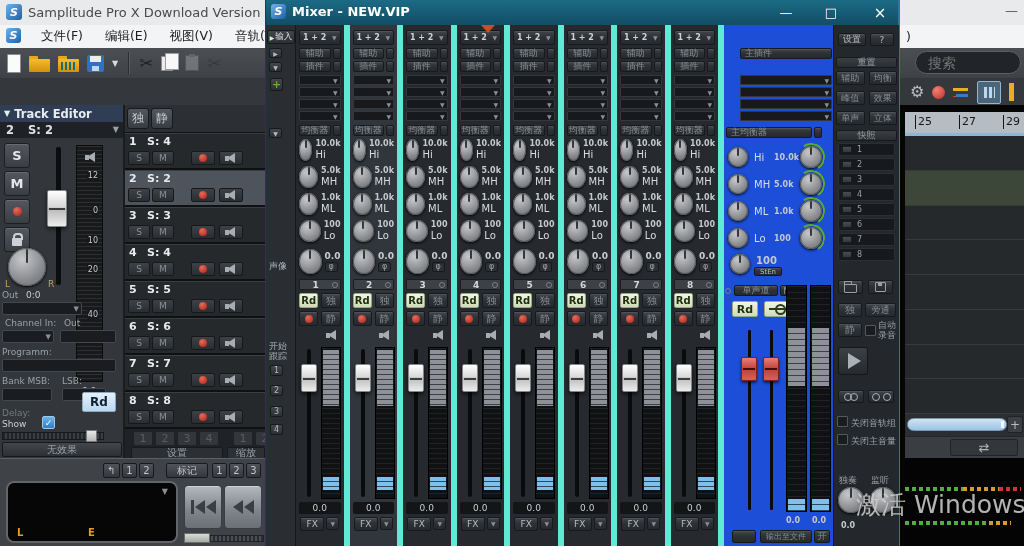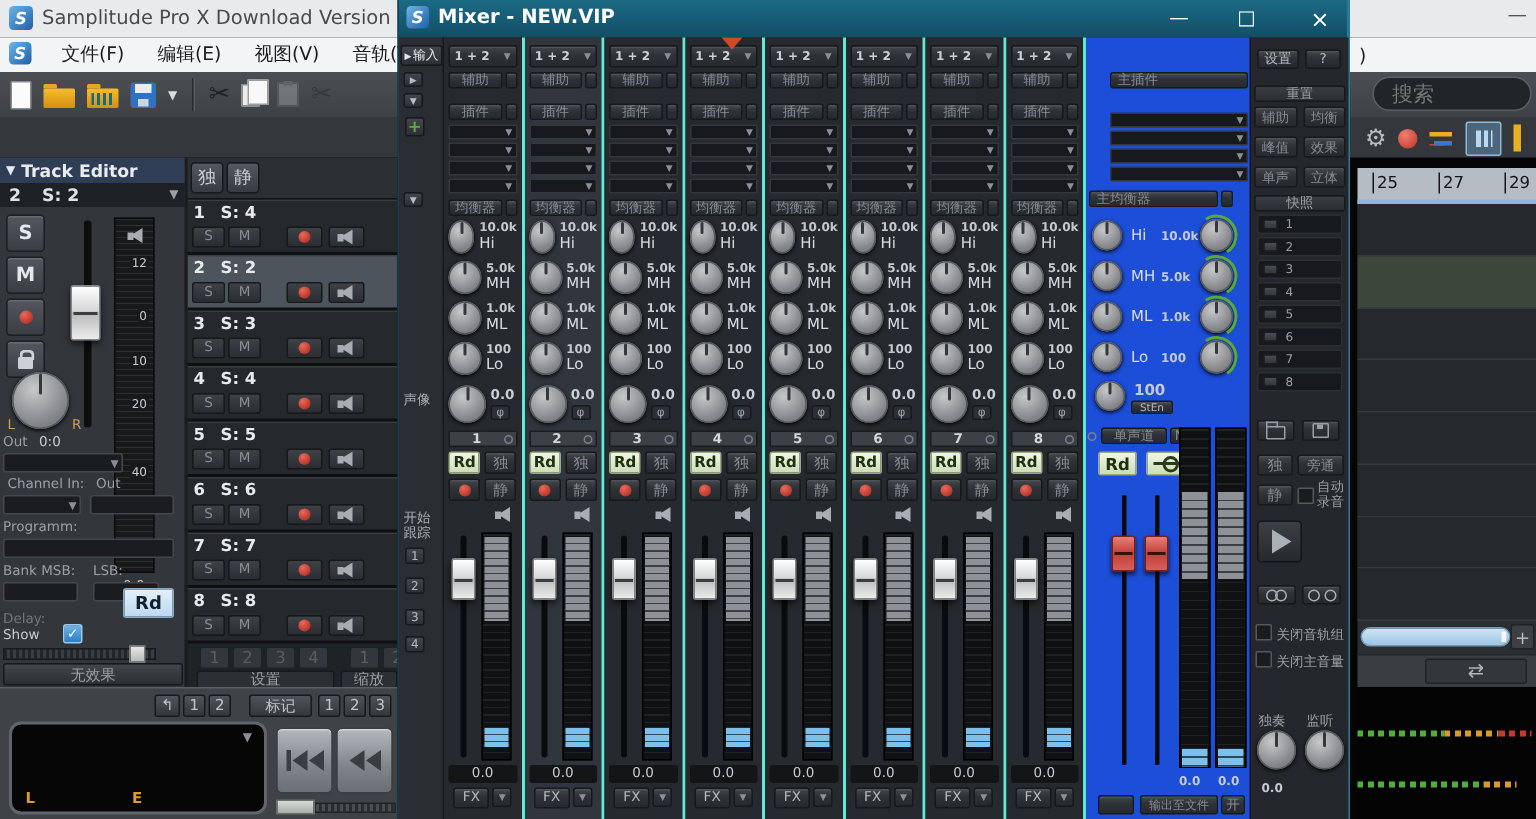--- a/index.html
+++ b/index.html
@@ -141,29 +141,29 @@
   .mixer{left:265px;top:0;width:635px;height:546px;z-index:10;background:#232629;border-left:1px solid #0d4254;border-right:2px solid #2a7a96;}
   .mx-titlebar{position:absolute;left:0;top:0;width:100%;height:25px;background:linear-gradient(#1c6a85,#124e65);color:#fff;font-size:13px;}
   .mx-title-text{position:absolute;left:26px;top:4px;font-weight:bold;white-space:nowrap;}
   .mx-ctl{position:absolute;top:3px;width:28px;height:19px;color:#fff;font-size:13px;display:flex;align-items:center;justify-content:center;}
   .redmark{position:absolute;left:215px;top:25px;width:0;height:0;border-left:7px solid transparent;border-right:7px solid transparent;border-top:8px solid #d04a28;z-index:5;}
   .rail{position:absolute;left:0;top:25px;width:30px;height:521px;background:#2a2d31;border-right:1px solid #16181a;}
   .rail-item{position:absolute;color:#aab0b6;font-size:9px;}
   .rail-btn{position:absolute;background:linear-gradient(#43474c,#2c3034);border:1px solid #17191b;border-radius:2px;color:#b7bcc1;
             display:flex;align-items:center;justify-content:center;}
   .strips{position:absolute;left:30px;top:25px;width:428px;height:521px;display:flex;}
-  .strip{position:relative;width:53.5px;height:100%;border-right:2px solid #5eead4;padding:0 3px;background:#26292d;}
+  .strip{position:relative;width:53.5px;height:100%;border-right:6px solid #5eead4;padding:0 3px;background:#26292d;}
   .strips .strip:nth-of-type(2){background:#31363c;}
   .mb{background:linear-gradient(#43474c,#2e3236 45%,#26292d);border:1px solid #17191b;border-radius:2px;color:#b7bcc1;font-size:9px;
       display:flex;align-items:center;justify-content:center;box-shadow:inset 0 1px 0 rgba(255,255,255,.08);}
   .dim{color:#878d93;}
   .in-row{margin-top:5px;height:15px;display:flex;align-items:center;justify-content:space-between;padding:0 3px;font-size:8px;font-weight:bold;color:#cdd2d7;}
   .ddg{font-size:6px;color:#8a9096;}
   .two-row{display:flex;gap:2px;height:11px;}
-  .mt3{margin-top:3px;} .mt2{margin-top:10px;} .mt4{margin-top:4px;}
+  .mt3{margin-top:3px;} .mt2{margin-top:2px;} .mt4{margin-top:4px;}
   .wideb{flex:1;font-size:9px;}
   .tinyb{width:8px;}
   .slots{margin-top:3px;}
   .slot{height:10px;margin-bottom:2px;background:#17191c;border:1px solid #34373b;border-radius:1px;display:flex;align-items:center;justify-content:flex-end;padding-right:2px;}
   .eqrow{margin-top:1px;height:26px;display:flex;align-items:center;}
   .knob{position:relative;border-radius:50%;background:radial-gradient(circle at 38% 30%,#c6c8ca,#86888b 62%,#67696c);
         box-shadow:0 1px 3px #000,inset 0 0 0 1px #55585a;}
   .knob::after{content:"";position:absolute;left:50%;top:1px;width:2px;height:38%;margin-left:-1px;background:#35373a;border-radius:1px;}
   .k22{width:22px;height:22px;} .k25{width:25px;height:25px;} .k20{width:20px;height:20px;} .k26{width:26px;height:26px;} .k38{width:38px;height:38px;}
   .eqtxt{margin-left:3px;display:flex;flex-direction:column;justify-content:center;line-height:1.1;}
@@ -1567,13 +1567,14 @@
       <span class="mp cbl" style="left:17px;top:410px;">关闭主音量</span>
 
       <span class="mp cbl" style="left:5px;top:449px;">独奏</span>
       <span class="mp cbl" style="left:37px;top:449px;">监听</span>
       <span class="mp knob k26" style="left:4px;top:462px;"></span>
       <span class="mp knob k26" style="left:36px;top:462px;"></span>
       <span class="mp eqv" style="left:7px;top:496px;">0.0</span>
     </div>
   </div>
 
+  <div class="abs watermark1">激活 Windows</div>
 </div>
 
 </body></html>

